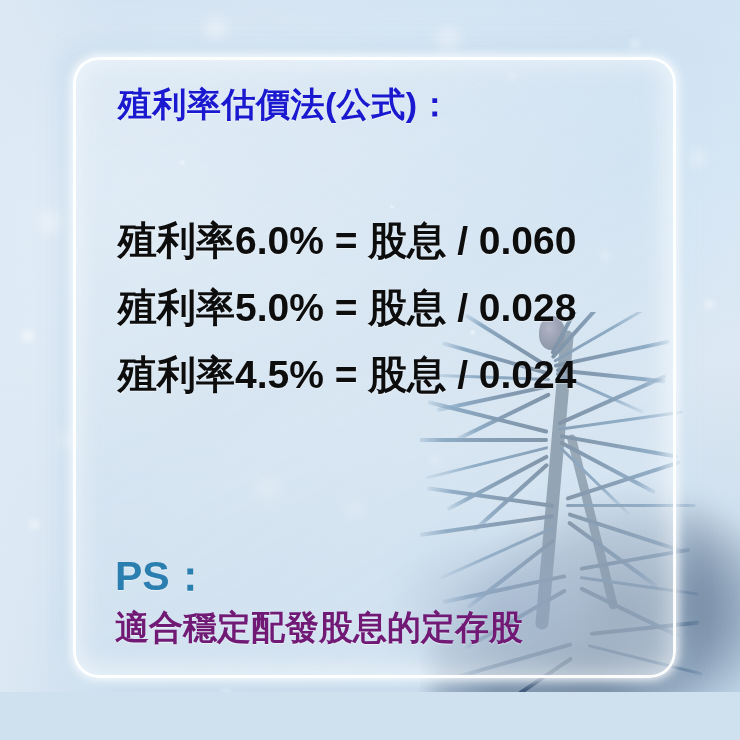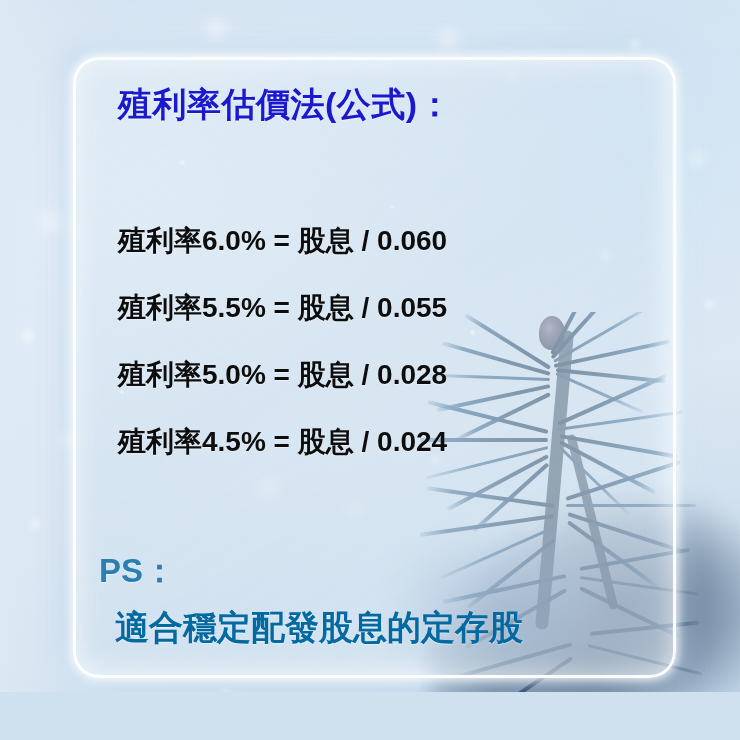--- a/index.html
+++ b/index.html
@@ -89,33 +89,33 @@
   .content{position:absolute;left:73px;top:57px;width:597px;height:615px;}
   .title{
     position:absolute;left:45px;top:25px;
     font-size:34px;font-weight:bold;letter-spacing:.5px;
     color:#1a19cf;
     text-shadow:0 1px 1px rgba(255,255,255,.6);
     white-space:nowrap;
   }
   .formulas{position:absolute;left:45px;top:150px;width:540px;}
   .frow{
-    font-size:28px;font-weight:bold;color:#0d0d0d;
+    font-size:39px;font-weight:bold;color:#0d0d0d;
     line-height:67px;white-space:nowrap;
     text-shadow:0 1px 1px rgba(255,255,255,.45);
   }
   .ps{
-    position:absolute;left:26px;top:492px;
-    font-size:33px;font-weight:bold;color:#2a7fb0;
+    position:absolute;left:42px;top:492px;
+    font-size:41px;font-weight:bold;color:#2a7fb0;
     white-space:nowrap;
     text-shadow:0 1px 1px rgba(255,255,255,.5);
   }
   .ps-note{
     position:absolute;left:42px;top:548px;
-    font-size:34px;font-weight:bold;color:#0369a1;
+    font-size:34px;font-weight:bold;color:#701a75;
     white-space:nowrap;
     text-shadow:0 1px 1px rgba(255,255,255,.5);
   }
 </style>
 </head>
 <body>
 
 <div class="stage">
 
   <div class="sky"></div>
@@ -205,21 +205,20 @@
   <div class="bl-bokeh"></div>
 
   <div class="frame-shadow"></div>
   <div class="frame"></div>
 
   <div class="content">
     <div class="title">殖利率估價法(公式)：</div>
 
     <div class="formulas">
       <div class="frow">殖利率6.0%  =  股息 / 0.060</div>
-      <div class="frow">殖利率5.5%  =  股息 / 0.055</div>
       <div class="frow">殖利率5.0%  =  股息 / 0.028</div>
       <div class="frow">殖利率4.5%  =  股息 / 0.024</div>
     </div>
 
     <div class="ps">PS：</div>
     <div class="ps-note">適合穩定配發股息的定存股</div>
   </div>
 
 </div>
 

